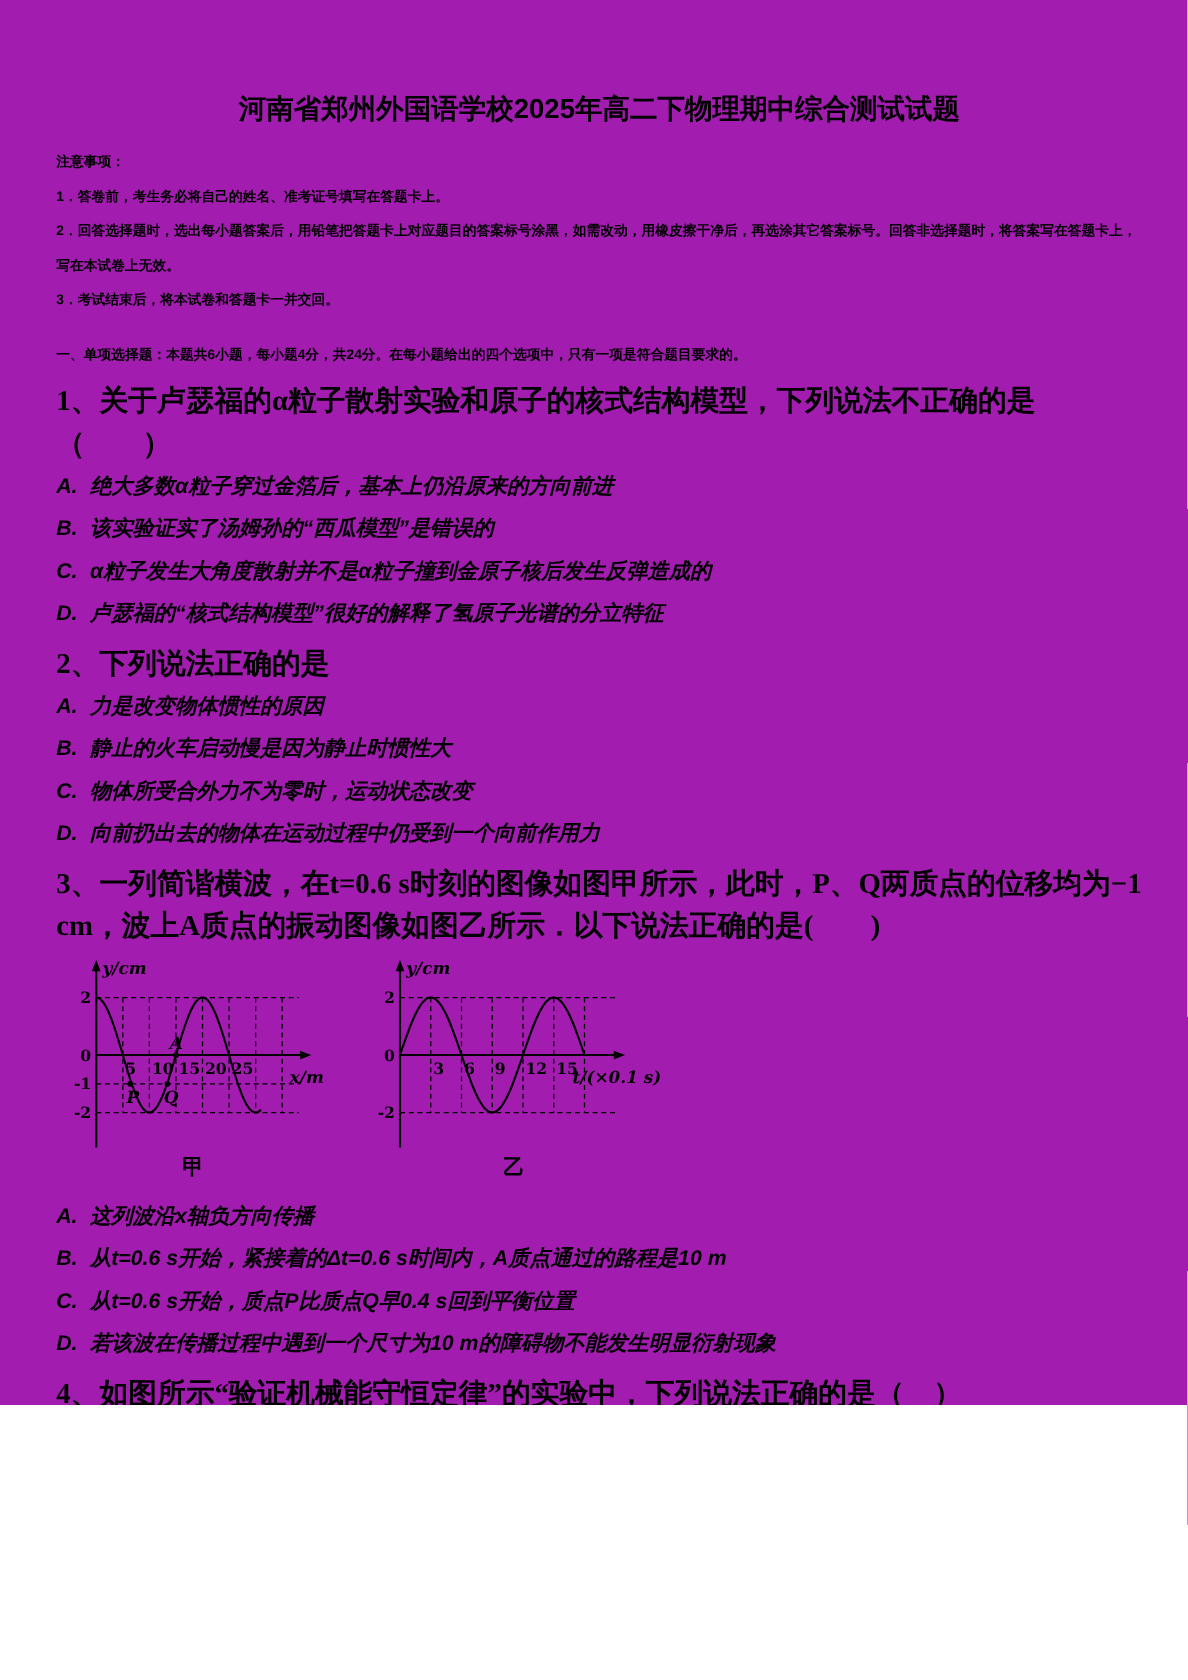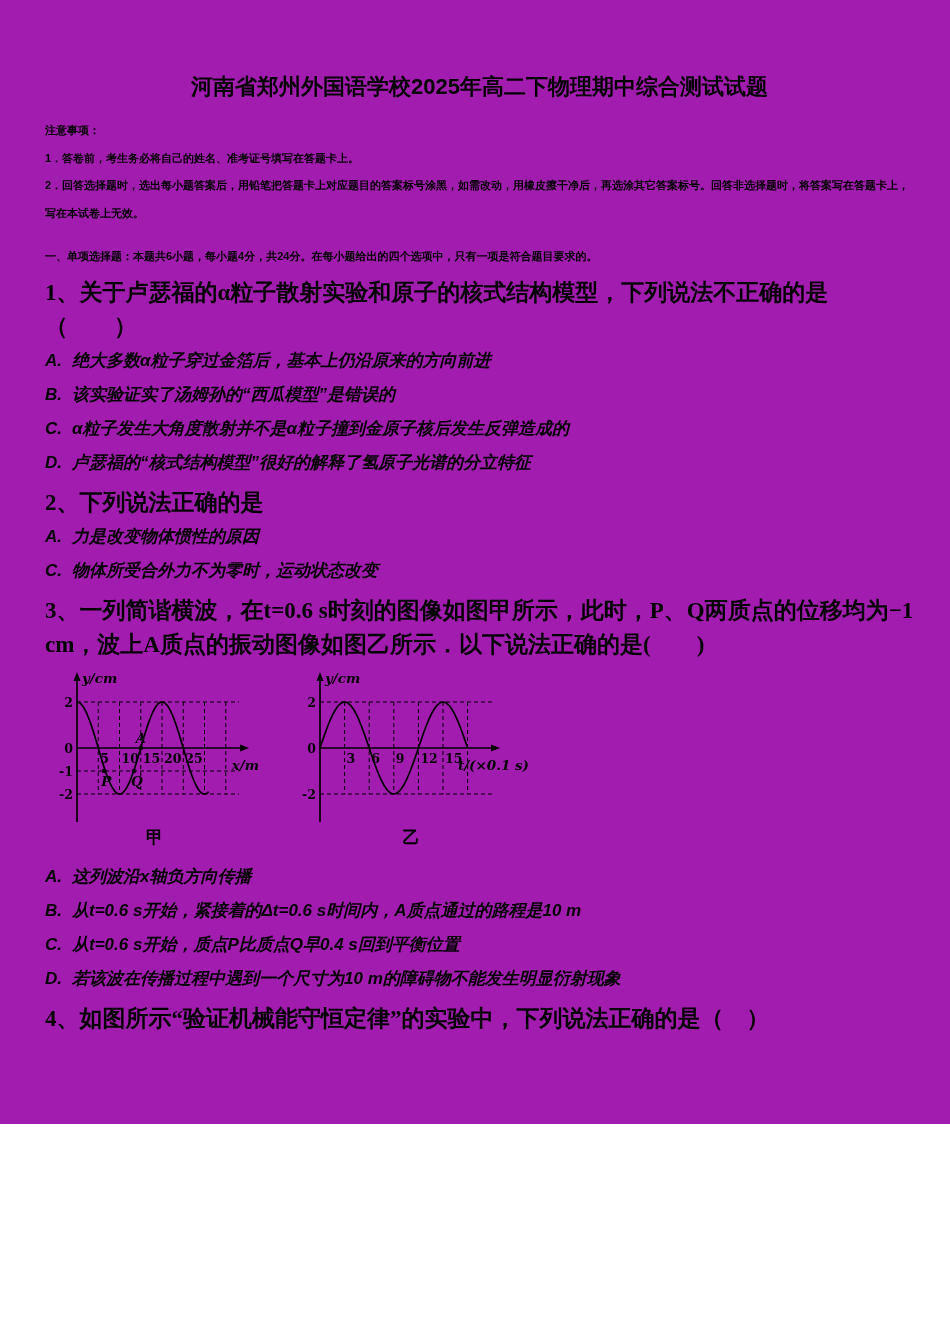--- a/index.html
+++ b/index.html
@@ -66,36 +66,39 @@
 <body>
 
 <div class="page">
 
   <h1 class="title">河南省郑州外国语学校2025年高二下物理期中综合测试试题</h1>
 
   <section class="notice">
     <p>注意事项：</p>
     <p>1．答卷前，考生务必将自己的姓名、准考证号填写在答题卡上。</p>
     <p>2．回答选择题时，选出每小题答案后，用铅笔把答题卡上对应题目的答案标号涂黑，如需改动，用橡皮擦干净后，再选涂其它答案标号。回答非选择题时，将答案写在答题卡上，写在本试卷上无效。</p>
+    <p>3．考试结束后，将本试卷和答题卡一并交回。</p>
   </section>
 
   <p class="section-head">一、单项选择题：本题共6小题，每小题4分，共24分。在每小题给出的四个选项中，只有一项是符合题目要求的。</p>
 
   <div>
     <p class="q-stem"><span>1、</span><span>关于卢瑟福的α粒子散射实验和原子的核式结构模型，下列说法不正确的是（　　）</span></p>
     <p class="option"><span class="opt-label">A.</span><span>绝大多数α粒子穿过金箔后，基本上仍沿原来的方向前进</span></p>
     <p class="option"><span class="opt-label">B.</span><span>该实验证实了汤姆孙的“西瓜模型”是错误的</span></p>
     <p class="option"><span class="opt-label">C.</span><span>α粒子发生大角度散射并不是α粒子撞到金原子核后发生反弹造成的</span></p>
     <p class="option"><span class="opt-label">D.</span><span>卢瑟福的“核式结构模型”很好的解释了氢原子光谱的分立特征</span></p>
   </div>
 
   <div>
     <p class="q-stem"><span>2、</span><span>下列说法正确的是</span></p>
     <p class="option"><span class="opt-label">A.</span><span>力是改变物体惯性的原因</span></p>
+    <p class="option"><span class="opt-label">B.</span><span>静止的火车启动慢是因为静止时惯性大</span></p>
     <p class="option"><span class="opt-label">C.</span><span>物体所受合外力不为零时，运动状态改变</span></p>
+    <p class="option"><span class="opt-label">D.</span><span>向前扔出去的物体在运动过程中仍受到一个向前作用力</span></p>
   </div>
 
   <div>
     <p class="q-stem"><span>3、</span><span>一列简谐横波，在t=0.6 s时刻的图像如图甲所示，此时，P、Q两质点的位移均为−1 cm，波上A质点的振动图像如图乙所示．以下说法正确的是(　　)</span></p>
 
     <div class="charts-row">
       <figure class="chart-fig">
         <svg viewBox="0 0 215 158" width="215" height="158">
             <line x1="51.25" y1="32" x2="51.25" y2="124" class="dash"></line>
             <line x1="72.5" y1="32" x2="72.5" y2="124" class="dash"></line>

